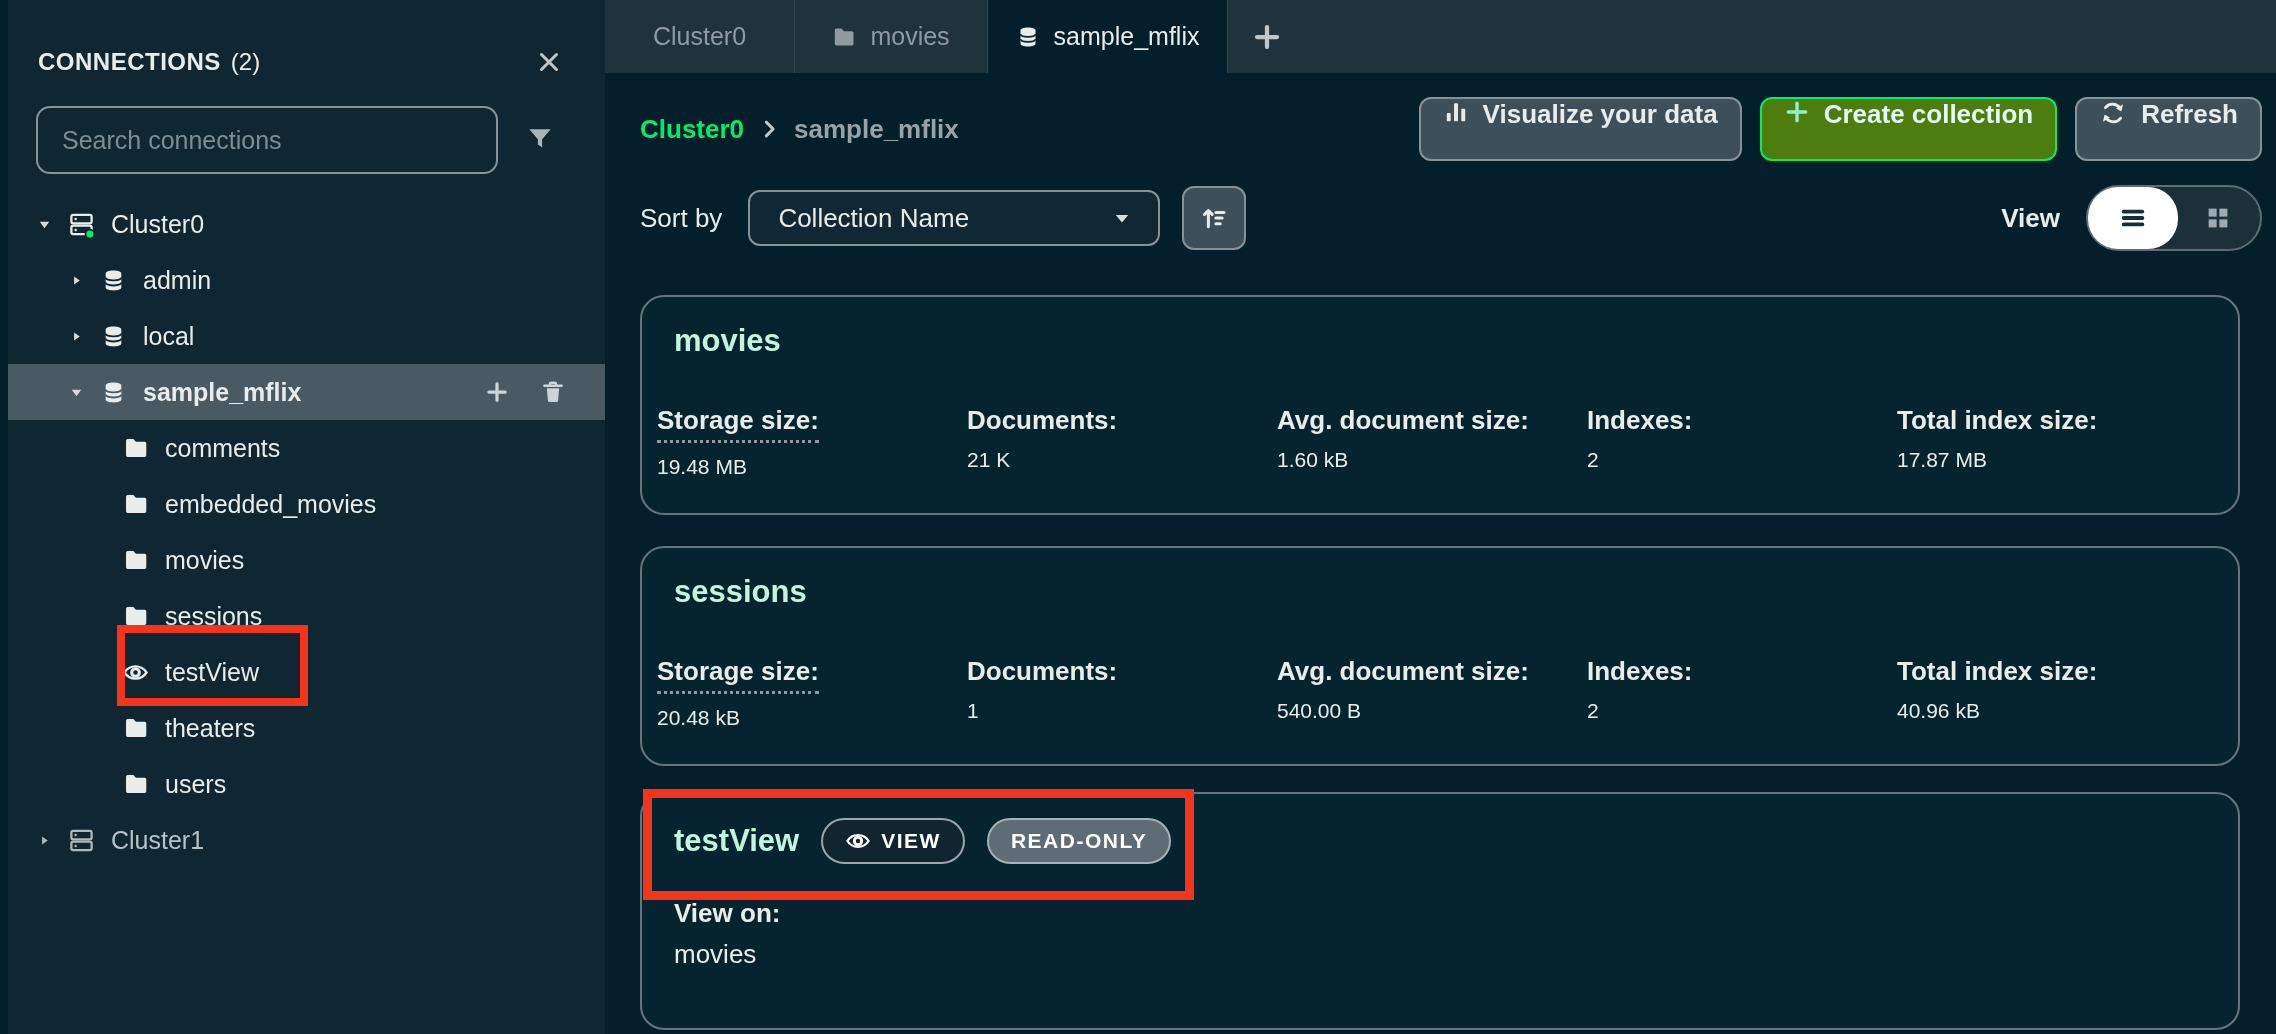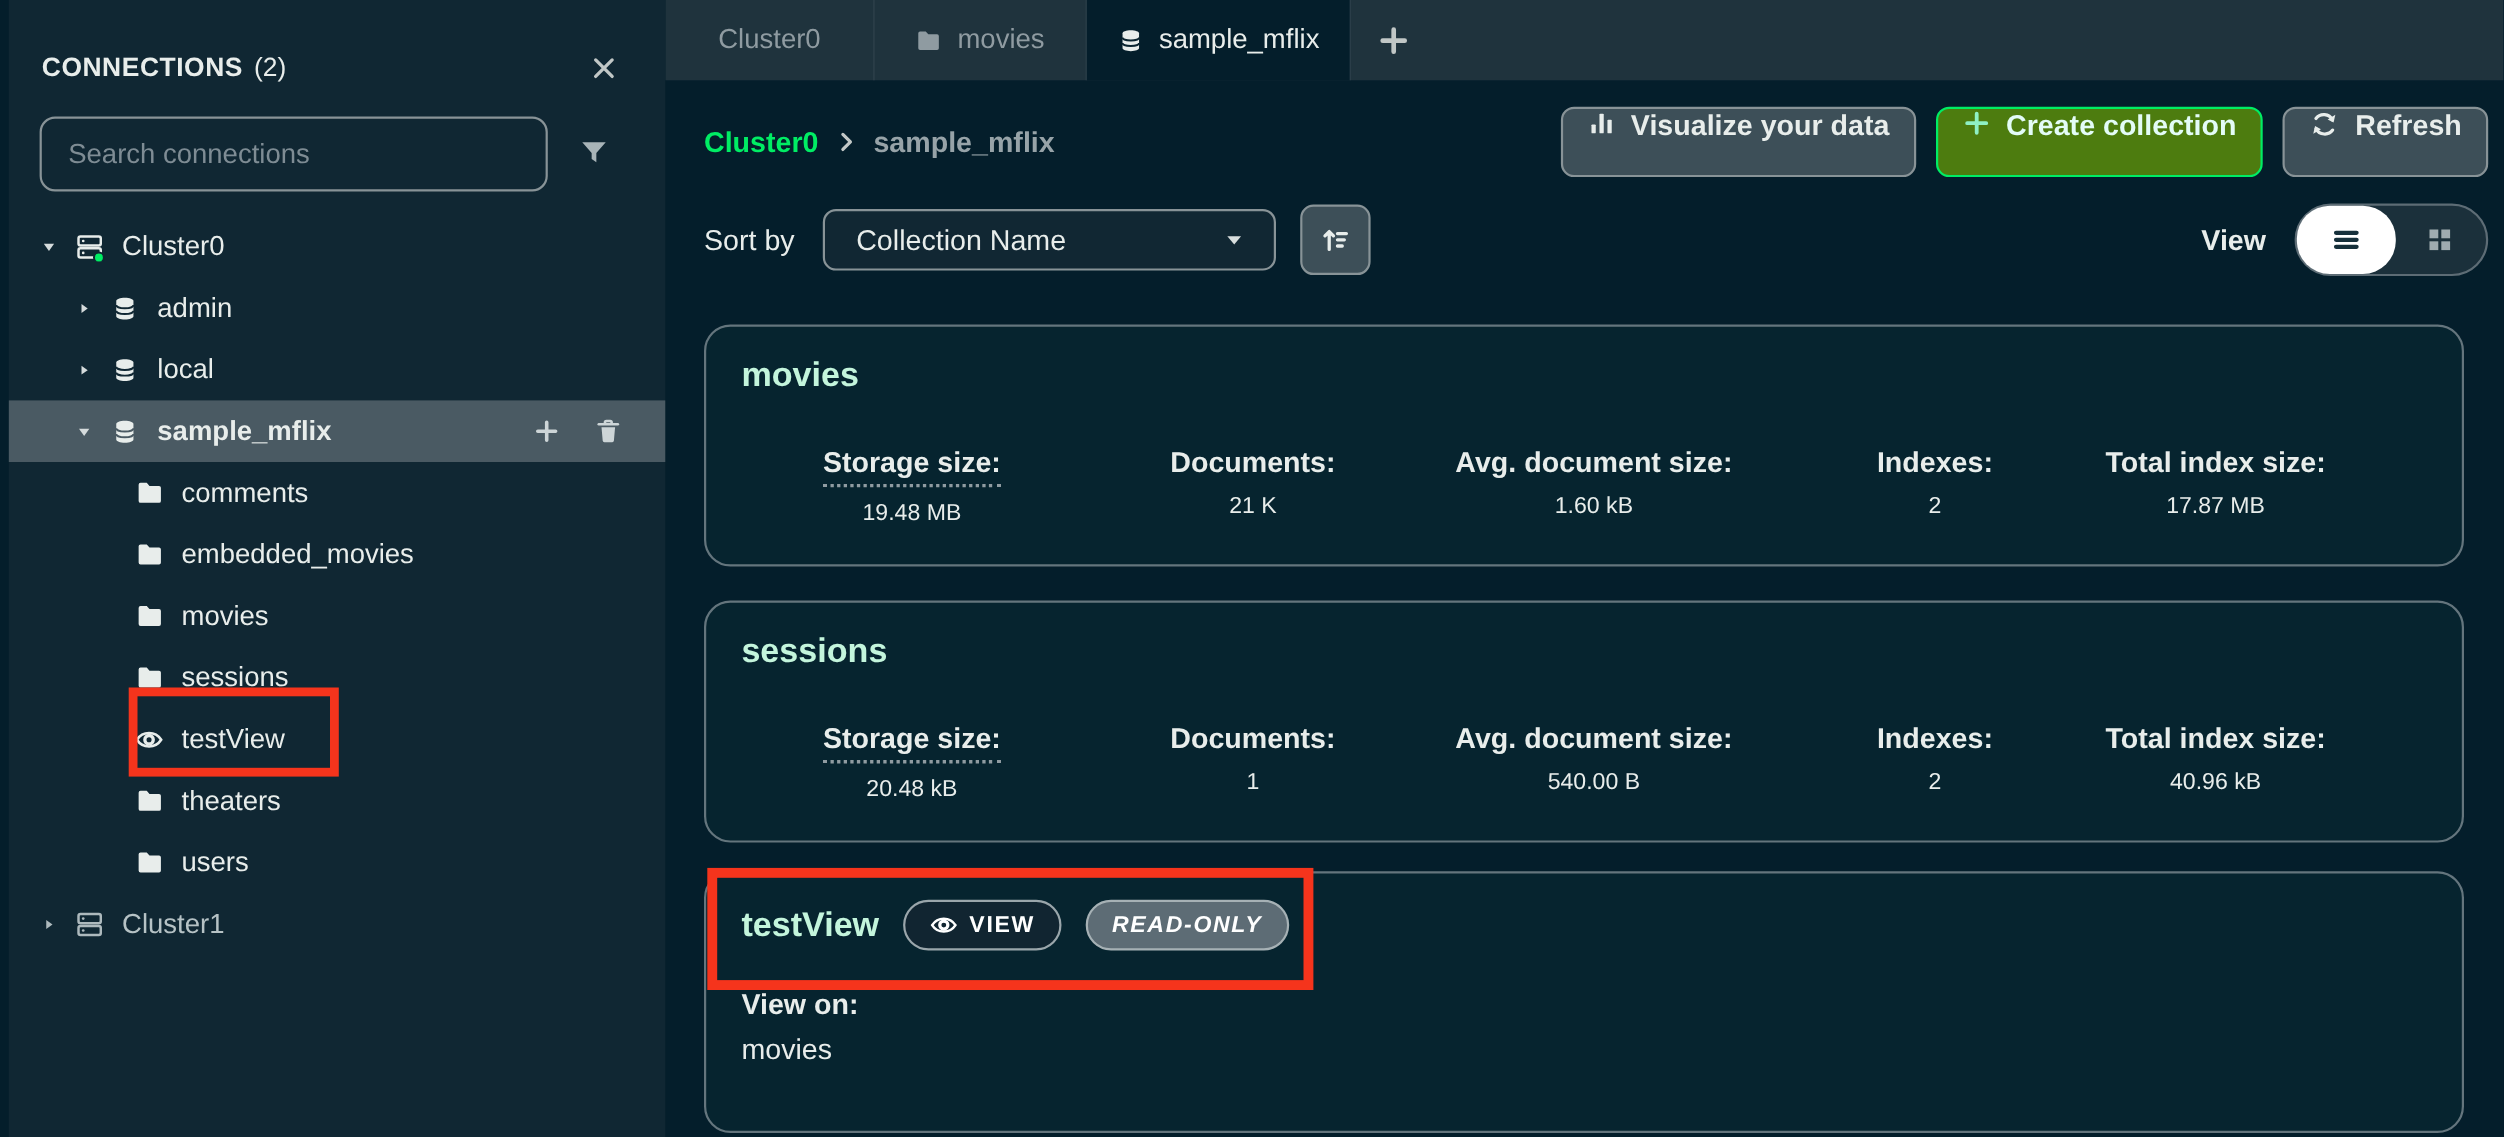--- a/index.html
+++ b/index.html
@@ -67,30 +67,30 @@
   .view-label { font-size:26px; font-weight:700; }
   .segmented { position:relative; width:176px; height:66px; border-radius:33px; border:2px solid #5D6C75; background:#1B303B; }
   .seg-list { position:absolute; left:0; top:0; width:90px; height:62px; background:#FFFFFF; border-radius:30px; display:flex; align-items:center; justify-content:center; color:#16303B; cursor:pointer; }
   .seg-grid { position:absolute; right:0; top:0; width:84px; height:62px; display:flex; align-items:center; justify-content:center; color:#9FABB0; cursor:pointer; }
 
   .card { position:absolute; left:35px; width:1600px; background:#06242F; border:2px solid #64757D; border-radius:24px; cursor:pointer; }
   #card-movies { top:222px; height:220px; }
   #card-sessions { top:473px; height:220px; }
   #card-testview { top:719px; height:238px; }
   .card-title { position:absolute; top:26px; left:32px; font-size:31px; font-weight:700; color:#C3F5DC; }
-  .stats { position:absolute; top:108px; left:32px; right:32px; display:flex;text-align:center; }
+  .stats { position:absolute; top:108px; left:15px; right:32px; display:flex; }
   .stat { width:310px; }
   .stat:last-child { width:auto; }
   .stat-label { font-size:26px; font-weight:700; color:#E8EDEB; display:inline-block; }
   .stat-label.dotted { border-bottom:3px dotted #8F9BA1; padding-bottom:4px; }
   .stat-value { margin-top:12px; font-size:21px; color:#E8EDEB; }
   .title-row { position:absolute; top:24px; left:32px; display:flex; align-items:center; gap:22px; }
   .badge { height:46px; border-radius:23px; display:inline-flex; align-items:center; gap:10px; padding:0 22px; font-size:21px; font-weight:700; letter-spacing:1.5px; color:#FFFFFF; }
   .badge-view { background:#112531; border:2px solid #9AA6AB; }
-  .badge-readonly { background:#5D6C75; border:2px solid #A6B1B5;font-style:italic; }
+  .badge-readonly { background:#5D6C75; border:2px solid #A6B1B5; }
   .viewon { position:absolute; top:104px; left:32px; }
   .viewon-label { font-size:26px; font-weight:700; }
   .viewon-value { margin-top:10px; font-size:26px; }
 
   .annot { position:absolute; border-style:solid; border-color:#F5341C; z-index:50; pointer-events:none; }
   #annot-sidebar { left:117px; top:625px; width:191px; height:81px; border-width:8px; }
   #annot-card { left:643px; top:789px; width:551px; height:111px; border-width:9px; }
 
   svg { display:block; }
 </style>

